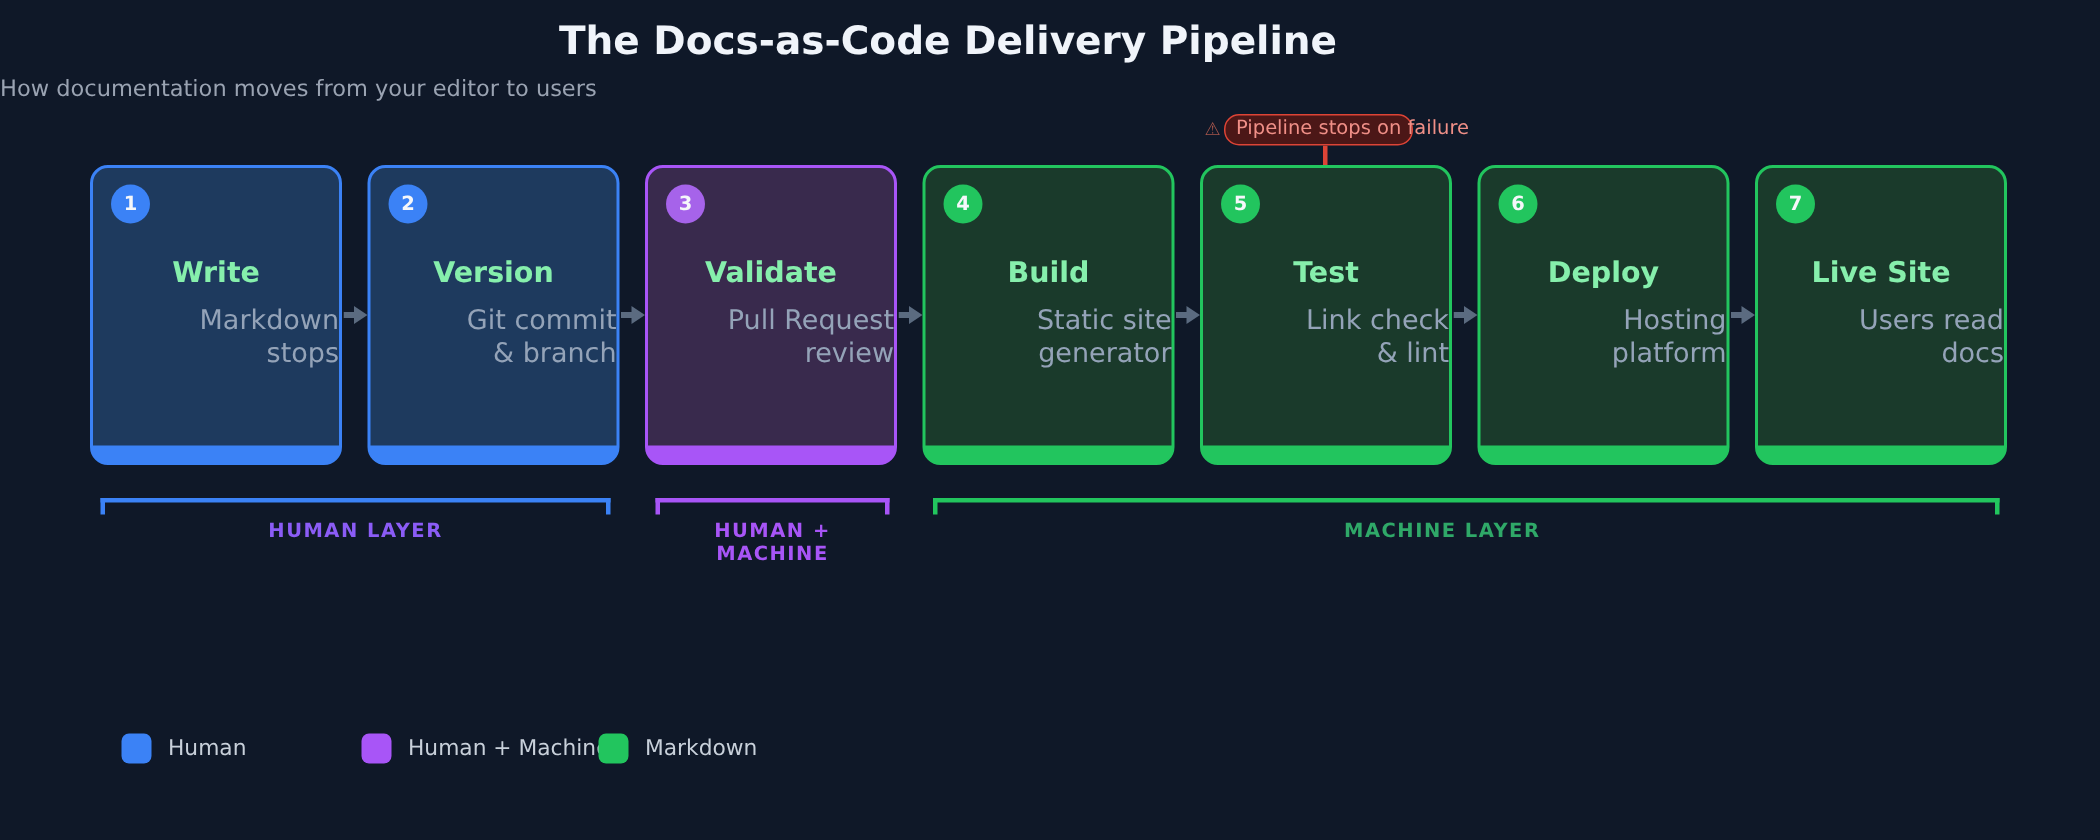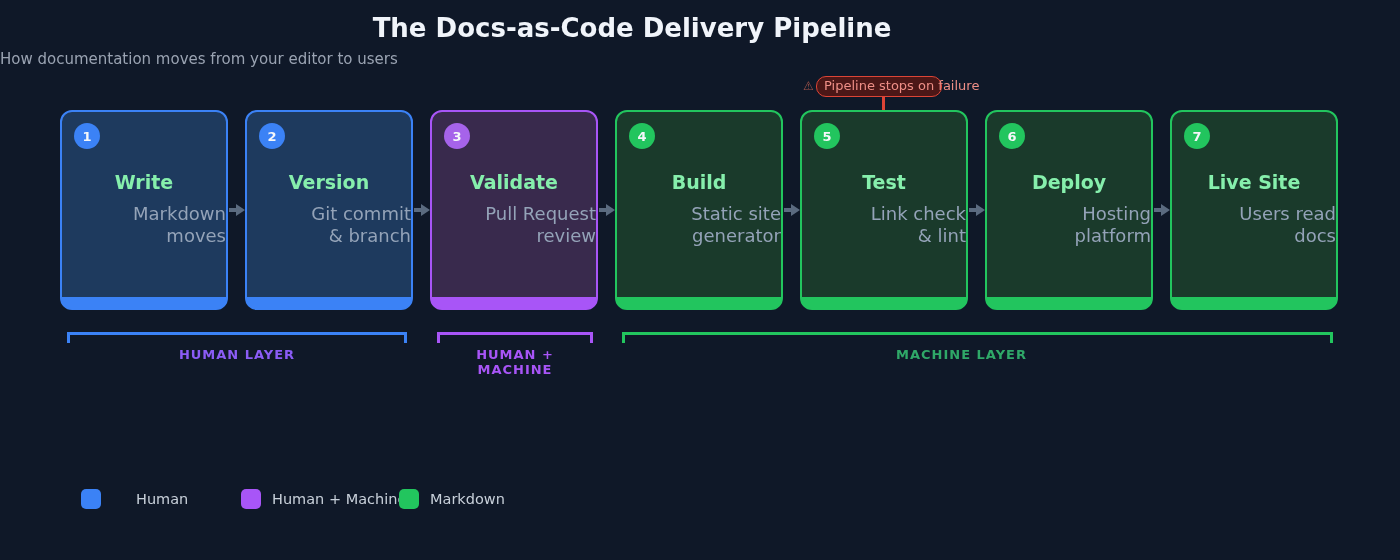--- a/index.html
+++ b/index.html
@@ -91,21 +91,21 @@
 
   
   .legend-item { position: absolute; top: 489px; display: flex; align-items: center; }
   .legend-item .swatch {
     width: 20px; height: 20px; border-radius: 5px; margin-right: 11px; flex: none;
   }
   .legend-item .swatch.blue   { background: #3b82f6; }
   .legend-item .swatch.purple { background: #a855f7; }
   .legend-item .swatch.green  { background: #22c55e; }
   .legend-item .legend-text { font-size: 14.5px; color: #c8d0da; white-space: nowrap; }
-  .legend-item.l1 { left: 81px; gap: 24px; }
+  .legend-item.l1 { left: 81px; }
   .legend-item.l2 { left: 241px; }
   .legend-item.l3 { left: 399px; }
 </style>
 </head>
 <body>
 
 <div class="stage">
 
   <div class="page-title">The Docs-as-Code Delivery Pipeline</div>
   <div class="page-subtitle">How documentation moves from your editor to users</div>
@@ -115,21 +115,21 @@
   <svg class="fail-arrow" width="17" height="29" viewBox="0 0 17 29">
     <rect x="7" y="0" width="3" height="17" fill="#dd4436"></rect>
     <polygon points="1,16 16,16 8.5,28" fill="#dd4436"></polygon>
   </svg>
 
   <div class="card human" style="left:60px">
     <div class="badge">1</div>
     <div class="card-title">Write</div>
     <div class="card-sub">
       <div>Markdown</div>
-        <div>moves</div>
+        <div>stops</div>
     </div>
     <div class="card-bottom-bar"></div>
   </div>
 
   <div class="card human" style="left:245px">
     <div class="badge">2</div>
     <div class="card-title">Version</div>
     <div class="card-sub">
       <div>Git commit</div>
         <div>&amp; branch</div>

